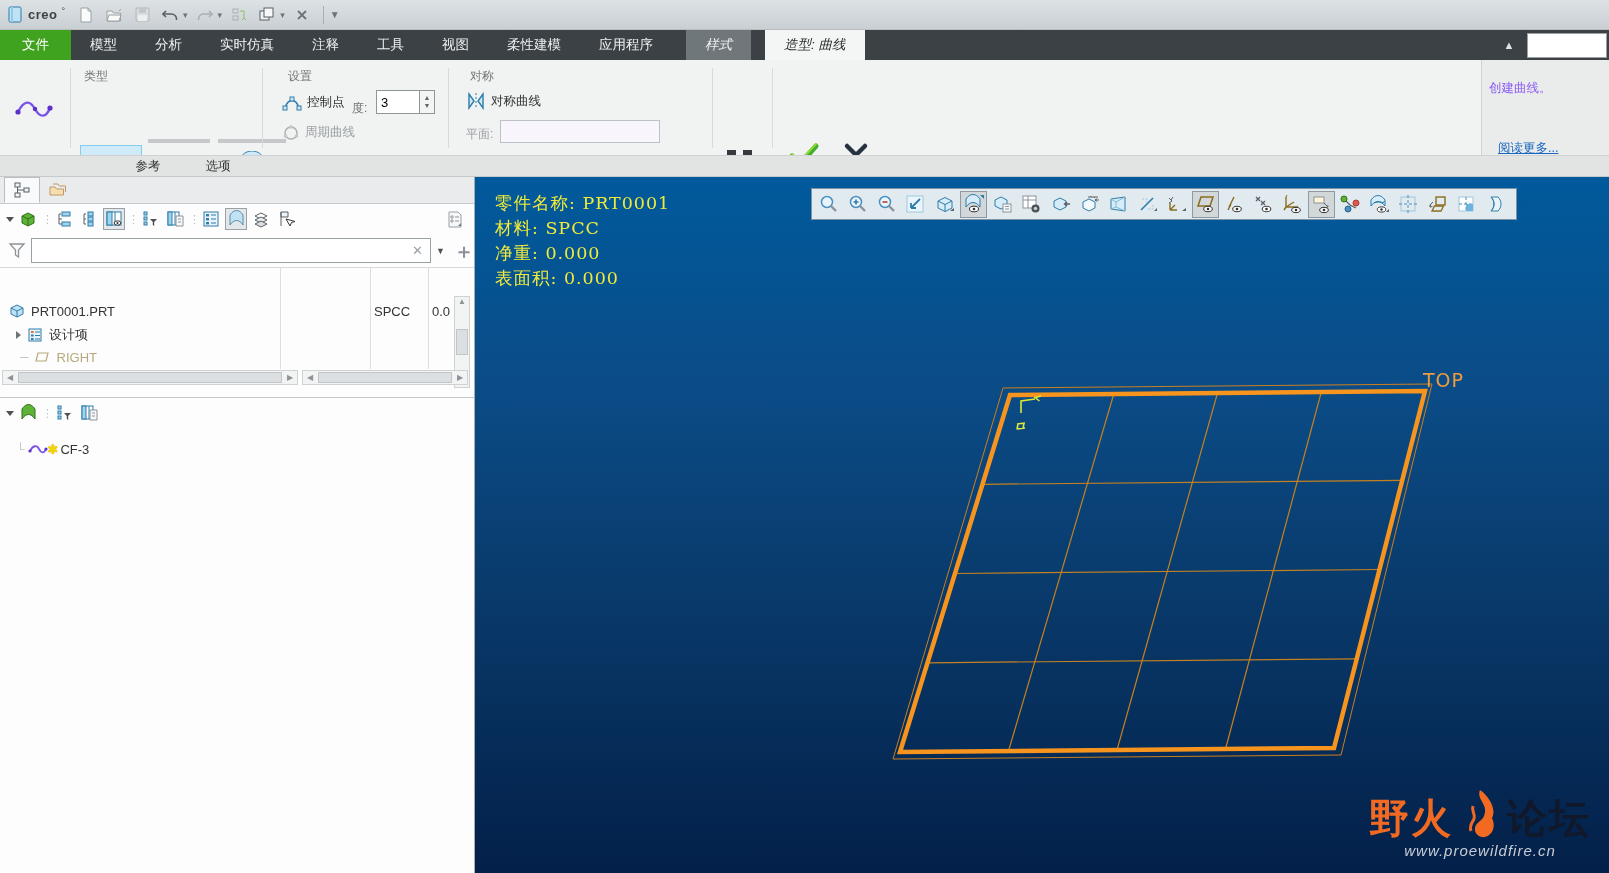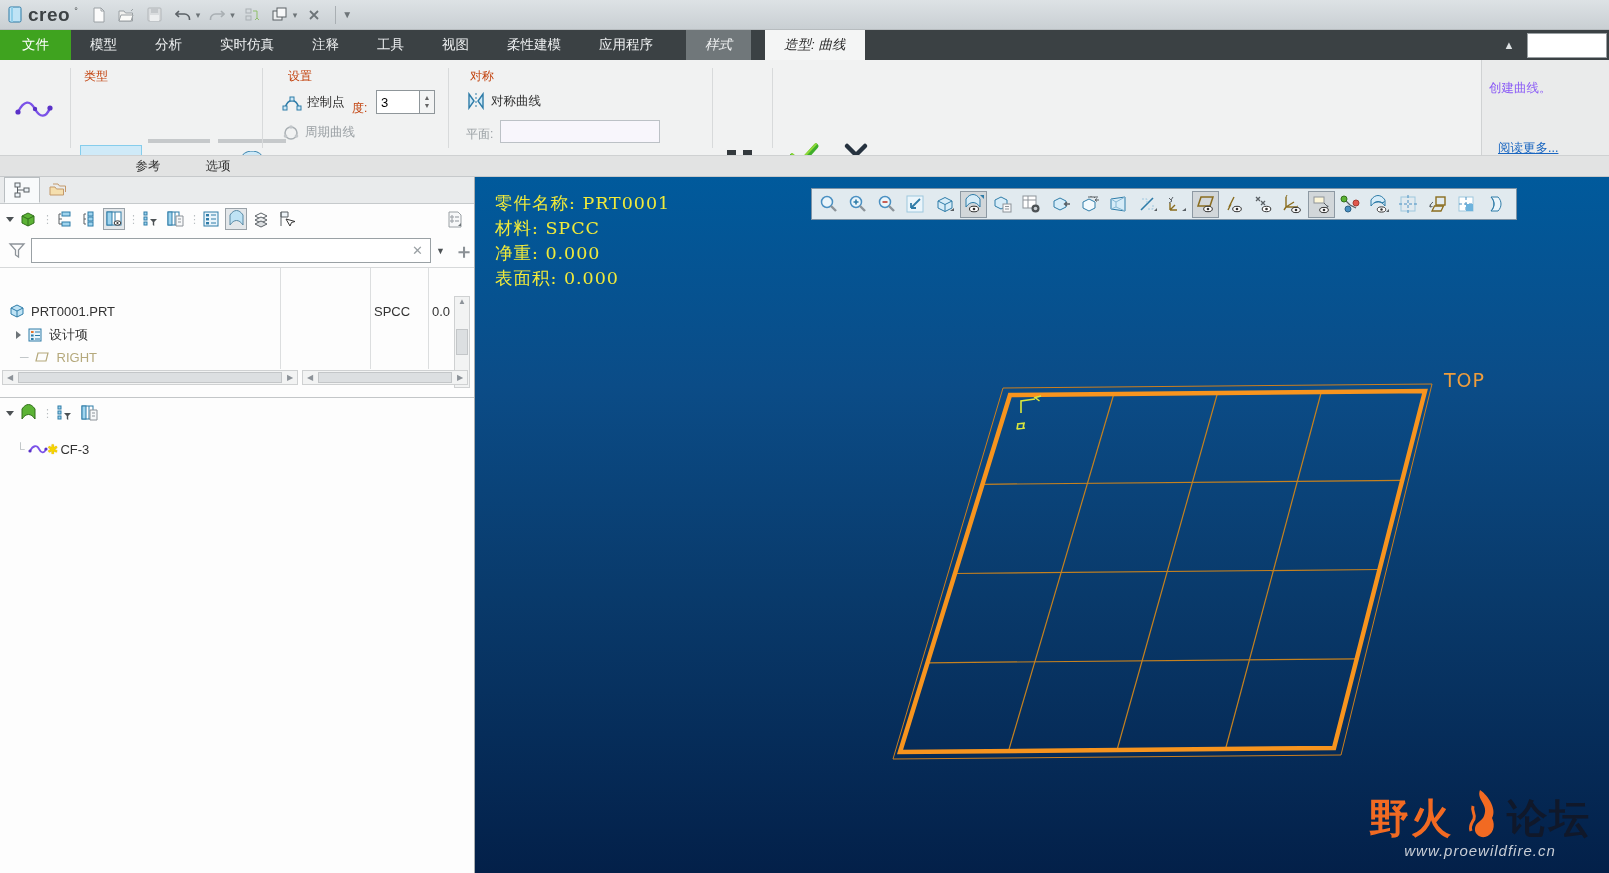--- a/index.html
+++ b/index.html
@@ -12,21 +12,21 @@
   svg { display:block; }
 
   
   #titlebar {
     position:absolute; left:0; top:0; width:1609px; height:30px;
     background:linear-gradient(#dde2e5,#c9cfd3);
     border-bottom:1px solid #b7bcbf;
     display:flex; align-items:center;
   }
   .logo { display:flex; align-items:center; gap:4px; padding:0 10px 0 8px; }
-  .logo-text { font-size:19px; font-weight:bold; color:#3d4245; letter-spacing:.5px; }
+  .logo-text { font-size:13px; font-weight:bold; color:#3d4245; letter-spacing:.5px; }
   .qat { display:flex; align-items:center; gap:6px; }
   .qat-btn { width:22px; height:22px; display:flex; align-items:center; justify-content:center; border-radius:2px; }
   .qat-caret { font-size:9px; color:#6d7478; margin-left:-4px; }
   .qat-sep { width:1px; height:18px; background:#a9afb3; margin:0 4px; }
   #title-text {
     position:absolute; left:0; right:0; text-align:center;
     font-size:15px; color:#4c5154; pointer-events:none;
   }
 
   
@@ -45,21 +45,21 @@
     display:flex; align-items:center; justify-content:center; color:#dfe3e5; font-size:11px; }
   #tab-search { position:absolute; right:2px; top:3px; width:80px; height:25px;
     background:#fff; border:1px solid #9aa0a3; }
 
   
   #ribbon {
     position:absolute; left:0; top:60px; width:1609px; height:95px;
     background:#f1f2f2;
   }
   .rsep { position:absolute; top:8px; height:80px; width:1px; background:#d8dadb; }
-  .grp-label { position:absolute; font-size:12px; color:#c2410c; }
+  .grp-label { position:absolute; font-size:12px; color:#737373; }
   .big-btn {
     position:absolute; top:86px; height:60px; display:flex; flex-direction:column;
     align-items:center; justify-content:flex-start; font-size:12px; line-height:14px;
     text-align:center; color:#2e2e2e; padding-top:2px; cursor:default;
   }
   .big-btn .bb-icon { height:26px; display:flex; align-items:center; justify-content:center; }
   .big-btn.selected { background:#cfeaf8; border:1px solid #85cdec; top:85px; }
   .big-btn.raised::before { content:""; position:absolute; top:-7px; left:2px; right:2px; height:4px; background:#c6c9cb; }
   .small-ctl { position:absolute; display:flex; align-items:center; gap:5px; font-size:12.5px; color:#2e2e2e; }
   .small-ctl.disabled { color:#9aa0a4; }
@@ -132,21 +132,21 @@
   
   #viewport { position:relative; width:1190px; height:696px;
     background:linear-gradient(#005a9c 0%, #0b4c87 30%, #093a6b 60%, #032049 100%); overflow:hidden; }
   #vp-info { position:absolute; left:20px; top:14px; color:#f1ea3a;
     font-family:"DejaVu Serif","Liberation Serif",serif; font-size:17.5px; line-height:25px; letter-spacing:1px; }
   #vp-toolbar { position:absolute; left:336px; top:11px; width:706px; height:32px;
     background:rgba(232,238,242,.97); border:1px solid #7d93a6; display:flex; align-items:center; padding:0 2px; }
   .vicn { width:27px; height:27px; display:flex; align-items:center; justify-content:center; border:1px solid transparent; margin:0 1px; position:relative; }
   .vicn.pressed { background:#d2d7da; border:1px solid #8d99a3; }
   #view-label { position:absolute; left:948px; top:192px; color:#ef9d3c; font-size:19px; letter-spacing:1px;
-    font-family:"DejaVu Sans",sans-serif;margin-left:21px; }
+    font-family:"DejaVu Sans",sans-serif; }
   #watermark { position:absolute; right:18px; bottom:14px; text-align:center; }
   #wm-row { display:flex; align-items:flex-end; gap:10px; }
   .wm-brand { color:#f26a22; font-size:40px; font-weight:bold; letter-spacing:2px; line-height:44px; }
   .wm-brand2 { color:#10182a; font-size:40px; font-weight:bold; letter-spacing:2px; line-height:44px; text-shadow:0 0 2px #2a3said; }
   .wm-url { color:#c9ced6; font-style:italic; font-size:15px; margin-top:2px; letter-spacing:1px; }
 </style>
 </head>
 <body>
 
 <div id="titlebar">

